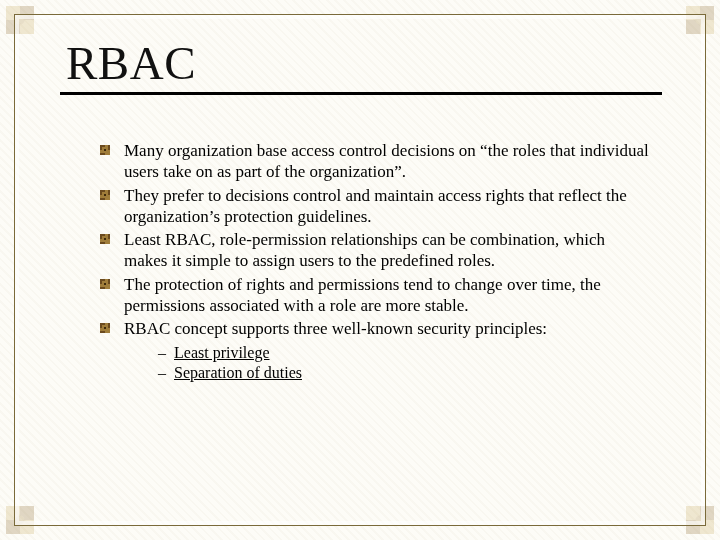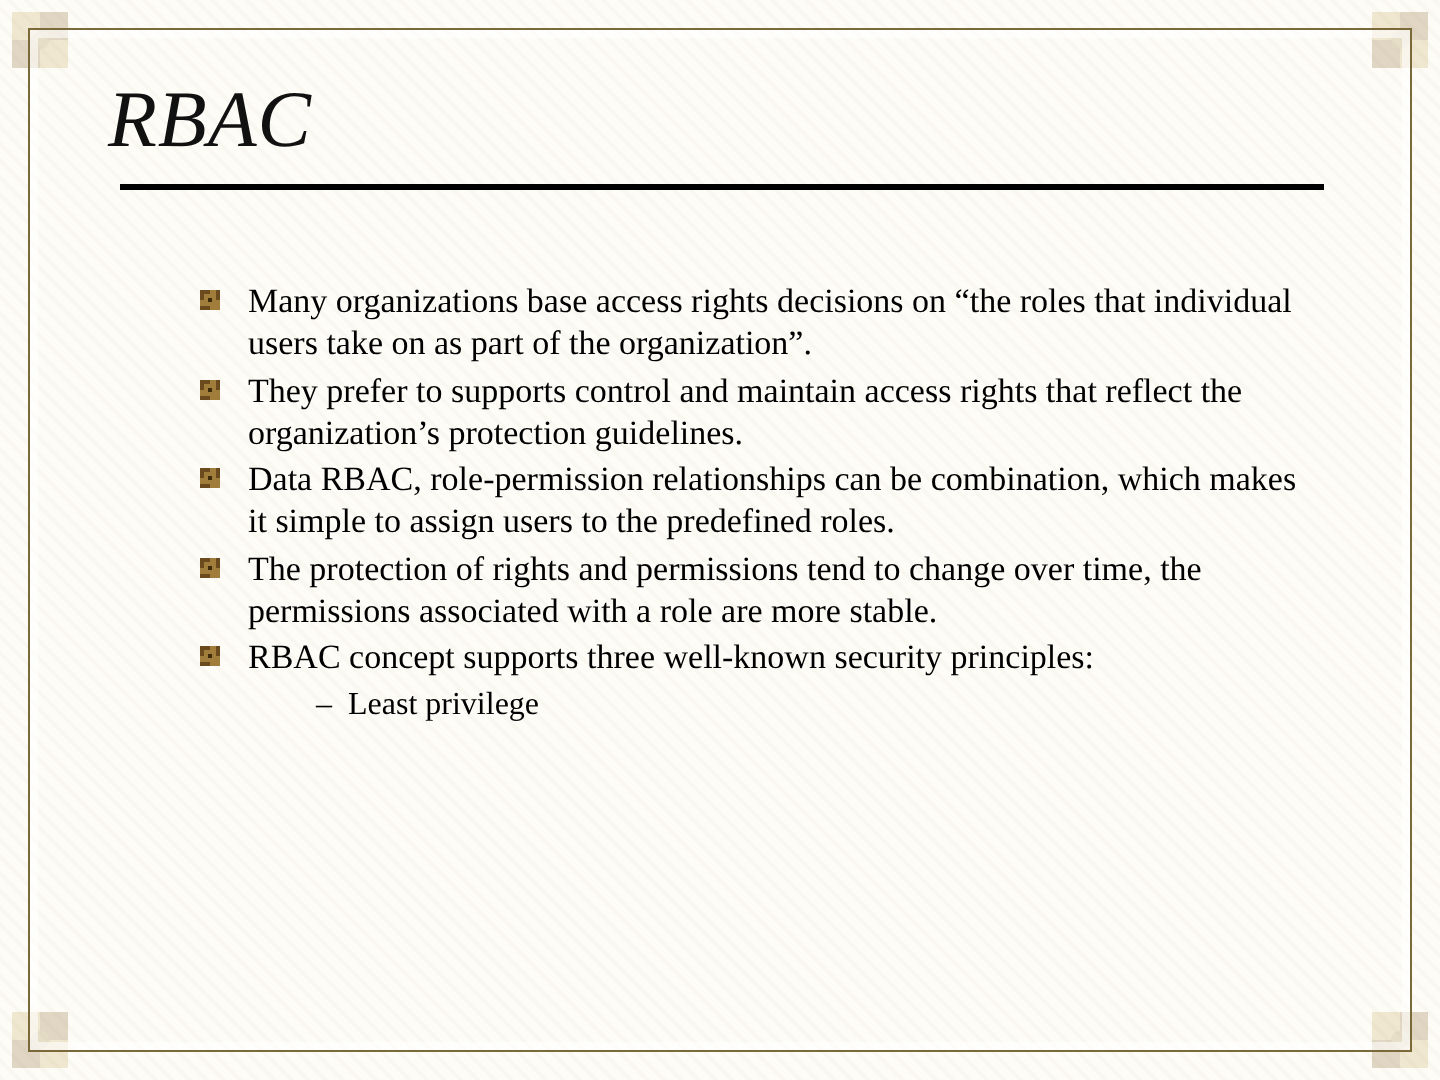--- a/index.html
+++ b/index.html
@@ -27,24 +27,23 @@
     position: absolute;
     left: 14px;
     top: 14px;
     right: 14px;
     bottom: 14px;
     border: 1.5px solid #7a6a3a;
     box-shadow: inset 0 0 0 4px rgba(255,255,255,0.6);
   }
   .title {
     position: absolute;
-    left: 54px;
+    left: 66px;
     top: 36px;
-    font-style: italic;
-    font-size: 40px;
+    font-size: 47px;
     color: #111;
     letter-spacing: 0.5px;
   }
   .title-underline {
     position: absolute;
     left: 60px;
     right: 58px;
     top: 92px;
     height: 3px;
     background: #000;
@@ -91,20 +90,21 @@
     width: 2px;
     height: 2px;
     background: #3e2a0c;
   }
   .u { }
   .sub {
     list-style: none;
     margin: 4px 0 0 0;
     padding: 0 0 0 34px;
     font-size: 16px;
+    text-decoration: underline;
   }
   .sub > li {
     position: relative;
     padding-left: 16px;
     margin-bottom: 0px;
   }
   .sub > li::before {
     content: "–";
     position: absolute;
     left: 0;
@@ -135,32 +135,33 @@
   <div class="corner br"></div>
 
   <div class="frame"></div>
 
   <div class="title">RBAC</div>
   <div class="title-underline"></div>
 
   <div class="content">
     <ul class="bullets">
       <li>
-        <span>Many organizations base access rights decisions on “</span><span class="u">the roles</span><span> that individual users take on as part of the organization”.</span>
+        <span>Many organization base access control decisions on “</span><span class="u">the roles</span><span> that individual users take on as part of the organization”.</span>
       </li>
       <li>
-        <span>They prefer to </span><span class="u">supports control and maintain </span><span>access rights that reflect the organization’s protection guidelines.</span>
+        <span>They prefer to </span><span class="u">decisions control and maintain </span><span>access rights that reflect the organization’s protection guidelines.</span>
       </li>
       <li>
-        <span>Data RBAC, </span><span class="u">role-permission relationships can be combination</span><span>, which makes it simple to assign users to the predefined roles.</span>
+        <span>Least RBAC, </span><span class="u">role-permission relationships can be combination</span><span>, which makes it simple to assign users to the predefined roles.</span>
       </li>
       <li>
         <span>The protection of </span><span class="u">rights and permissions </span><span>tend to change over time, the permissions associated with a role are more stable.</span>
       </li>
       <li>
         <span>RBAC concept supports three well-known security principles:</span>
         <ul class="sub">
           <li>Least privilege</li>
+          <li>Separation of duties</li>
         </ul>
       </li>
     </ul>
   </div>
 </div>
 
 </body></html>

